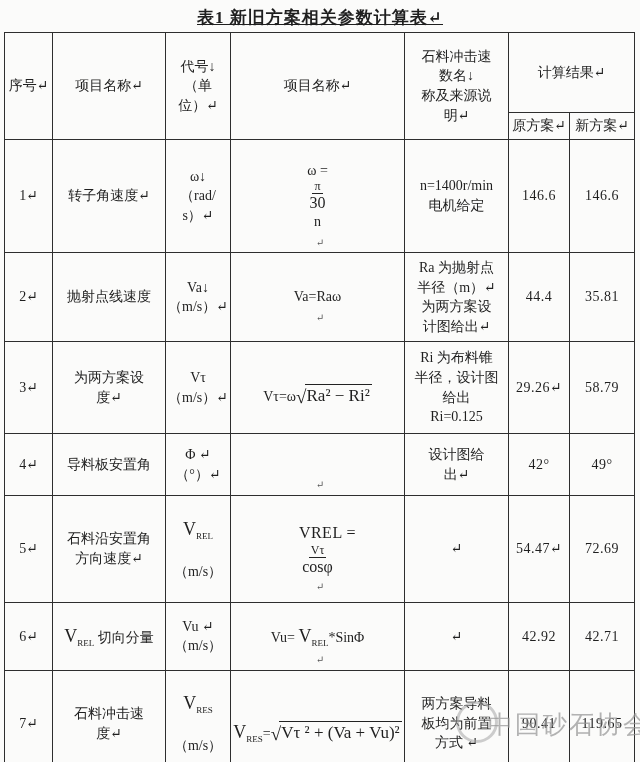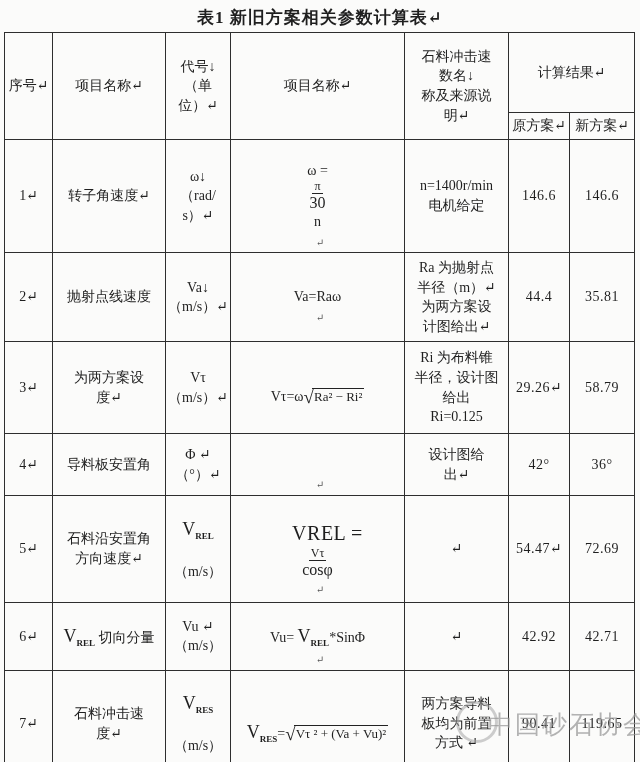--- a/index.html
+++ b/index.html
@@ -12,49 +12,50 @@
     overflow:hidden;
   }
   .page{position:relative;width:640px;height:762px;}
   .title{
     text-align:center;
     font-weight:bold;
     font-size:17px;
     letter-spacing:1px;
     padding-top:6px;
     height:26px;
+    text-decoration:underline;
   }
   table.param{
     border-collapse:collapse;
     table-layout:fixed;
     margin-left:4px;
     width:630px;
   }
   table.param td{
     border:1.5px solid #2e2e2e;
     text-align:center;
     vertical-align:middle;
     padding:1px 2px;
     font-size:14px;
     line-height:1.4;
     white-space:pre-line;
     overflow:hidden;
   }
   td.fcell{white-space:normal;font-size:14px;}
-  .flhs{font-size:20px;letter-spacing:.5px;margin-left:20px;}
+  .flhs{font-size:16px;letter-spacing:.5px;margin-left:20px;}
   .frac{
     display:inline-flex;flex-direction:column;align-items:center;
     vertical-align:middle;margin:0 3px;
   }
   .frac .fnum{border-bottom:1.2px solid #222;line-height:1.1;padding:0 2px;font-size:12px;}
   .frac .fden{line-height:1.1;font-size:16px;}
   .sqrt{font-size:19px;margin-right:-2px;vertical-align:-2px;}
-  .rad{border-top:1.2px solid #222;padding:0 2px;font-size:13px;display:inline-block;line-height:1.3;}
+  .rad{border-top:1.2px solid #222;padding:0 2px;font-size:17px;display:inline-block;line-height:1.3;}
   .vbig{font-size:18px;}
-  sub{font-size:9px;vertical-align:-4px;font-weight:bold;}
+  sub{font-size:9px;vertical-align:-4px;}
   .mk{font-size:10px;color:#555;margin-left:5px;}
   .num-val{font-size:14.5px;letter-spacing:.5px;}
   .watermark{
     position:absolute;left:446px;top:697px;width:200px;height:56px;
     pointer-events:none;
   }
   .wm-circle{
     position:absolute;left:10px;top:4px;width:36px;height:36px;
     border:3px solid rgba(165,165,165,.55);border-radius:50%;
   }
@@ -160,21 +161,21 @@
       <td>导料板安置角</td>
       <td>Φ ↵
 （°）↵</td>
       <td class="fcell">
         <span></span>
         <span class="mk">↵</span>
       </td>
       <td>设计图给
 出↵</td>
       <td class="num-val">42°</td>
-      <td class="num-val">36°</td>
+      <td class="num-val">49°</td>
     </tr>
 
     <tr style="height:73px">
       <td>5↵</td>
       <td>石料沿安置角
 方向速度↵</td>
       <td>
         <div><span class="vbig">V</span><sub>REL</sub></div>
         <div>（m/s）</div>
       </td>

